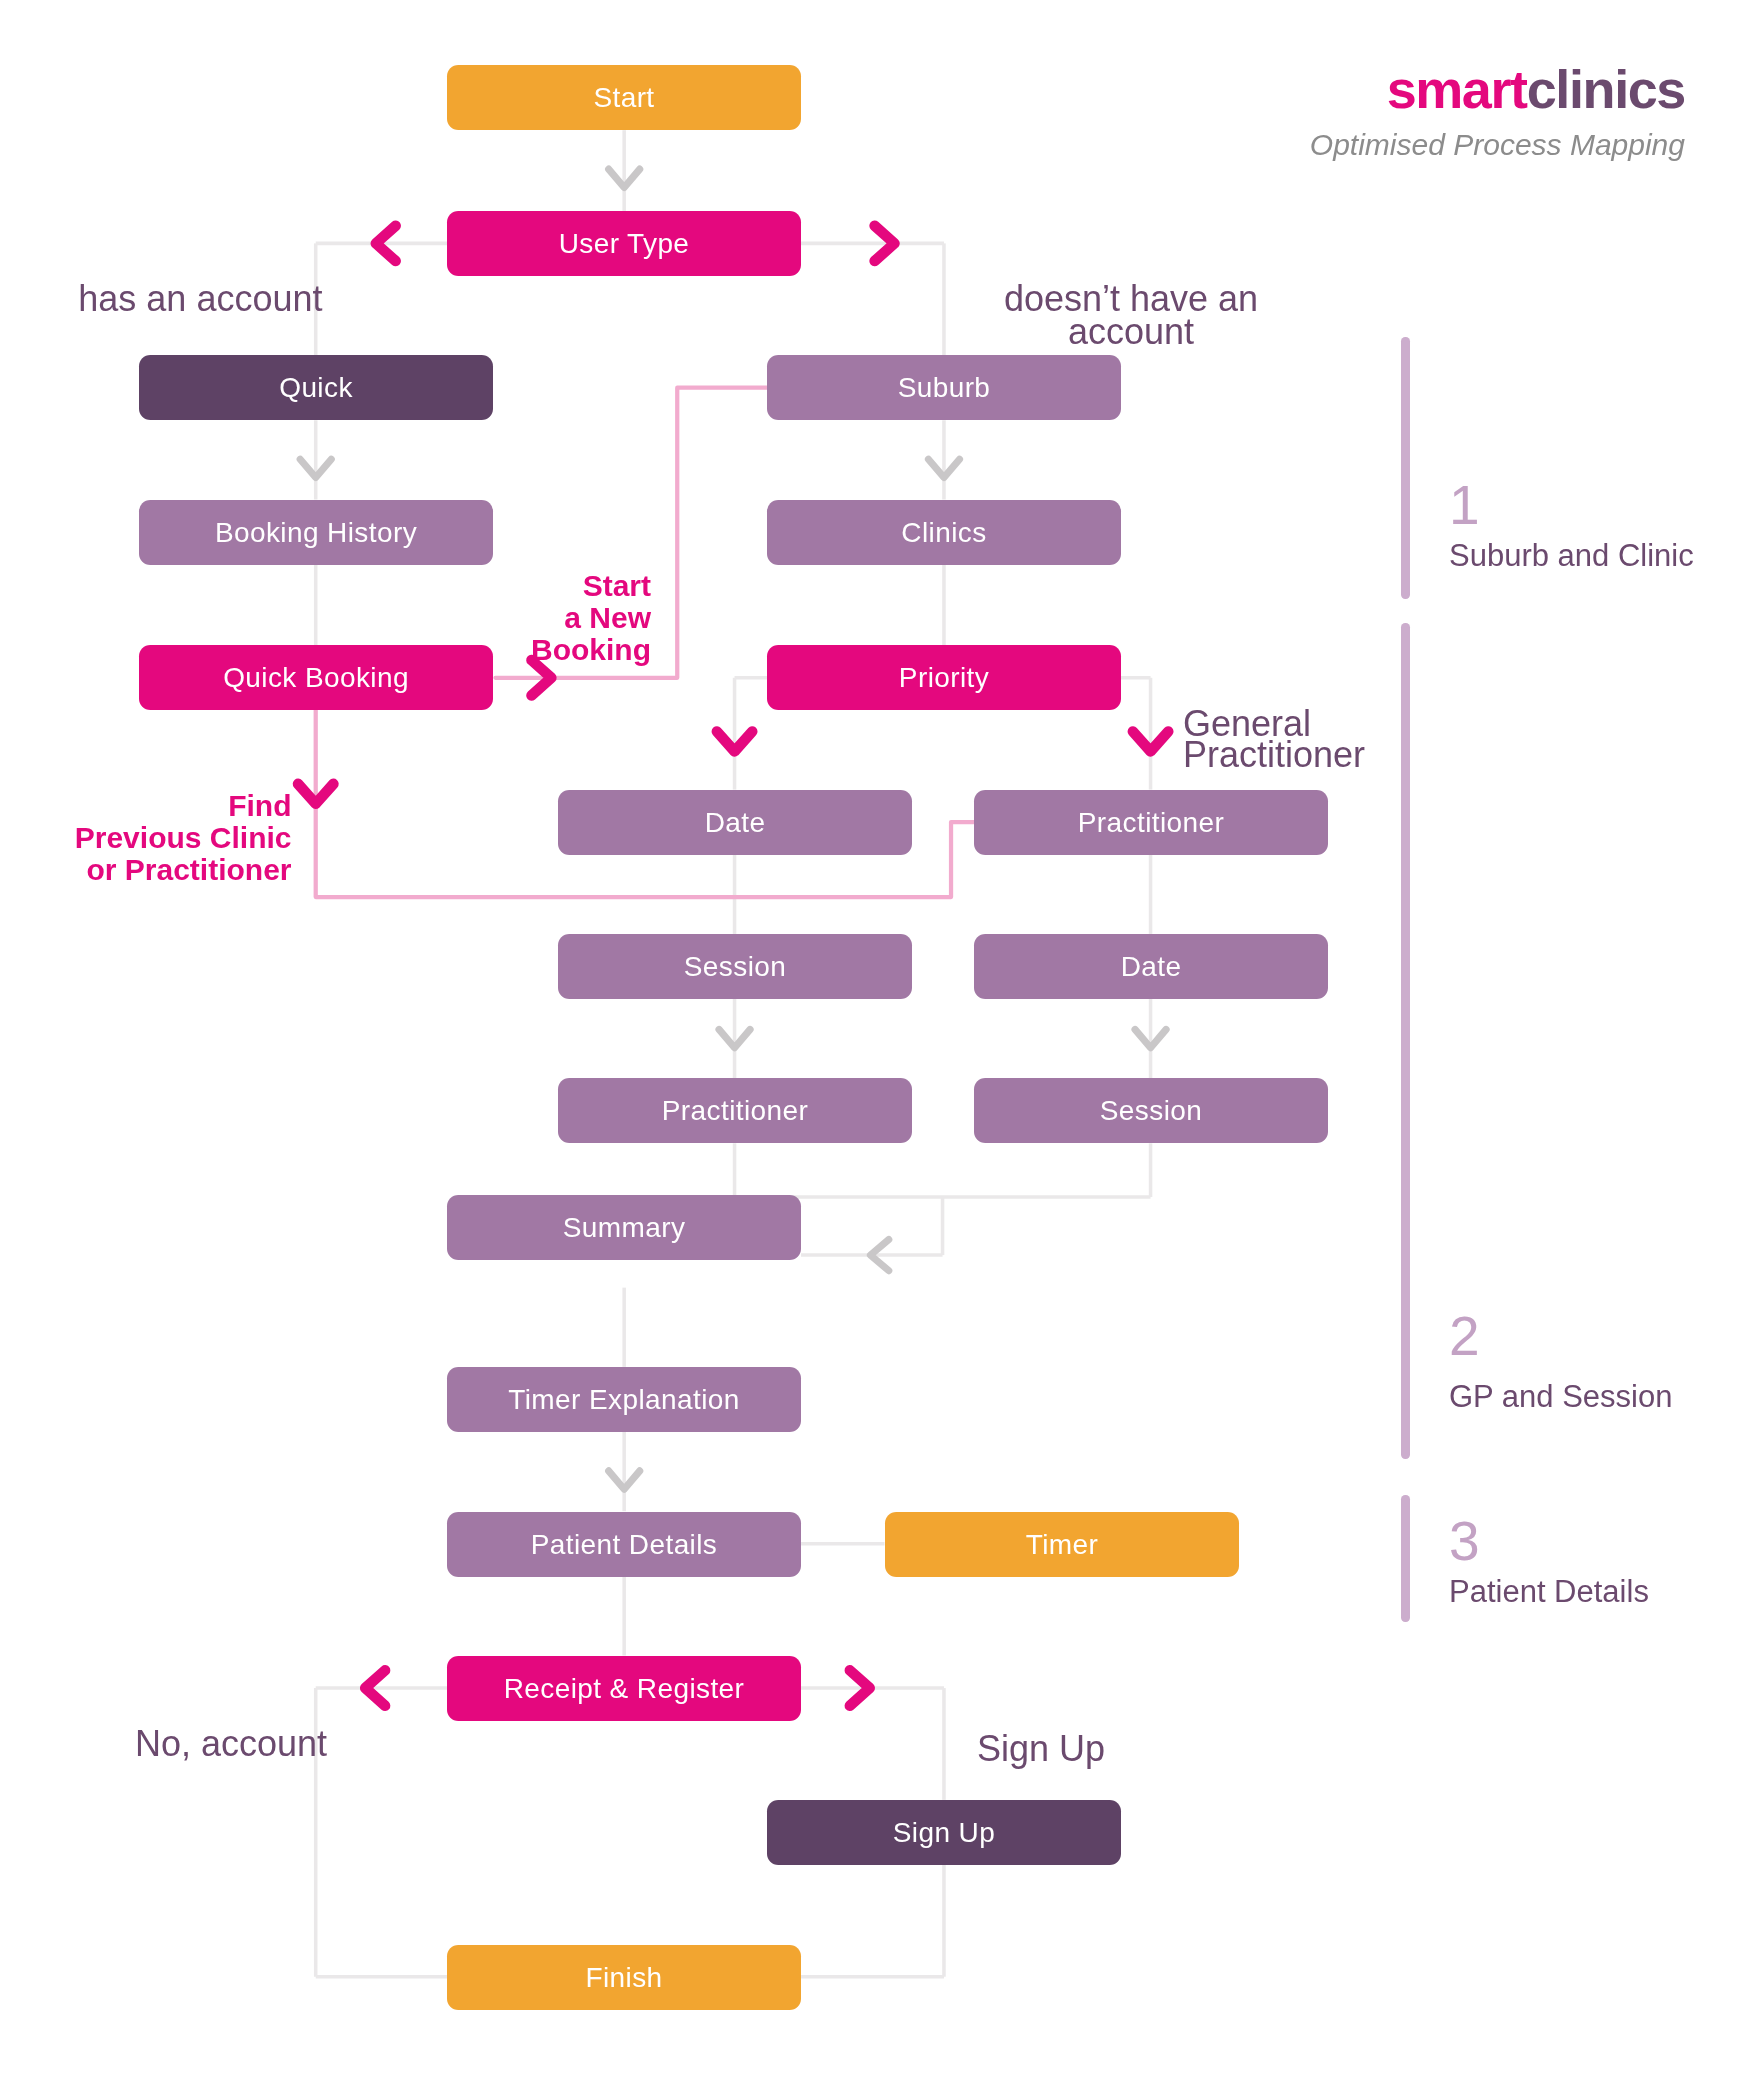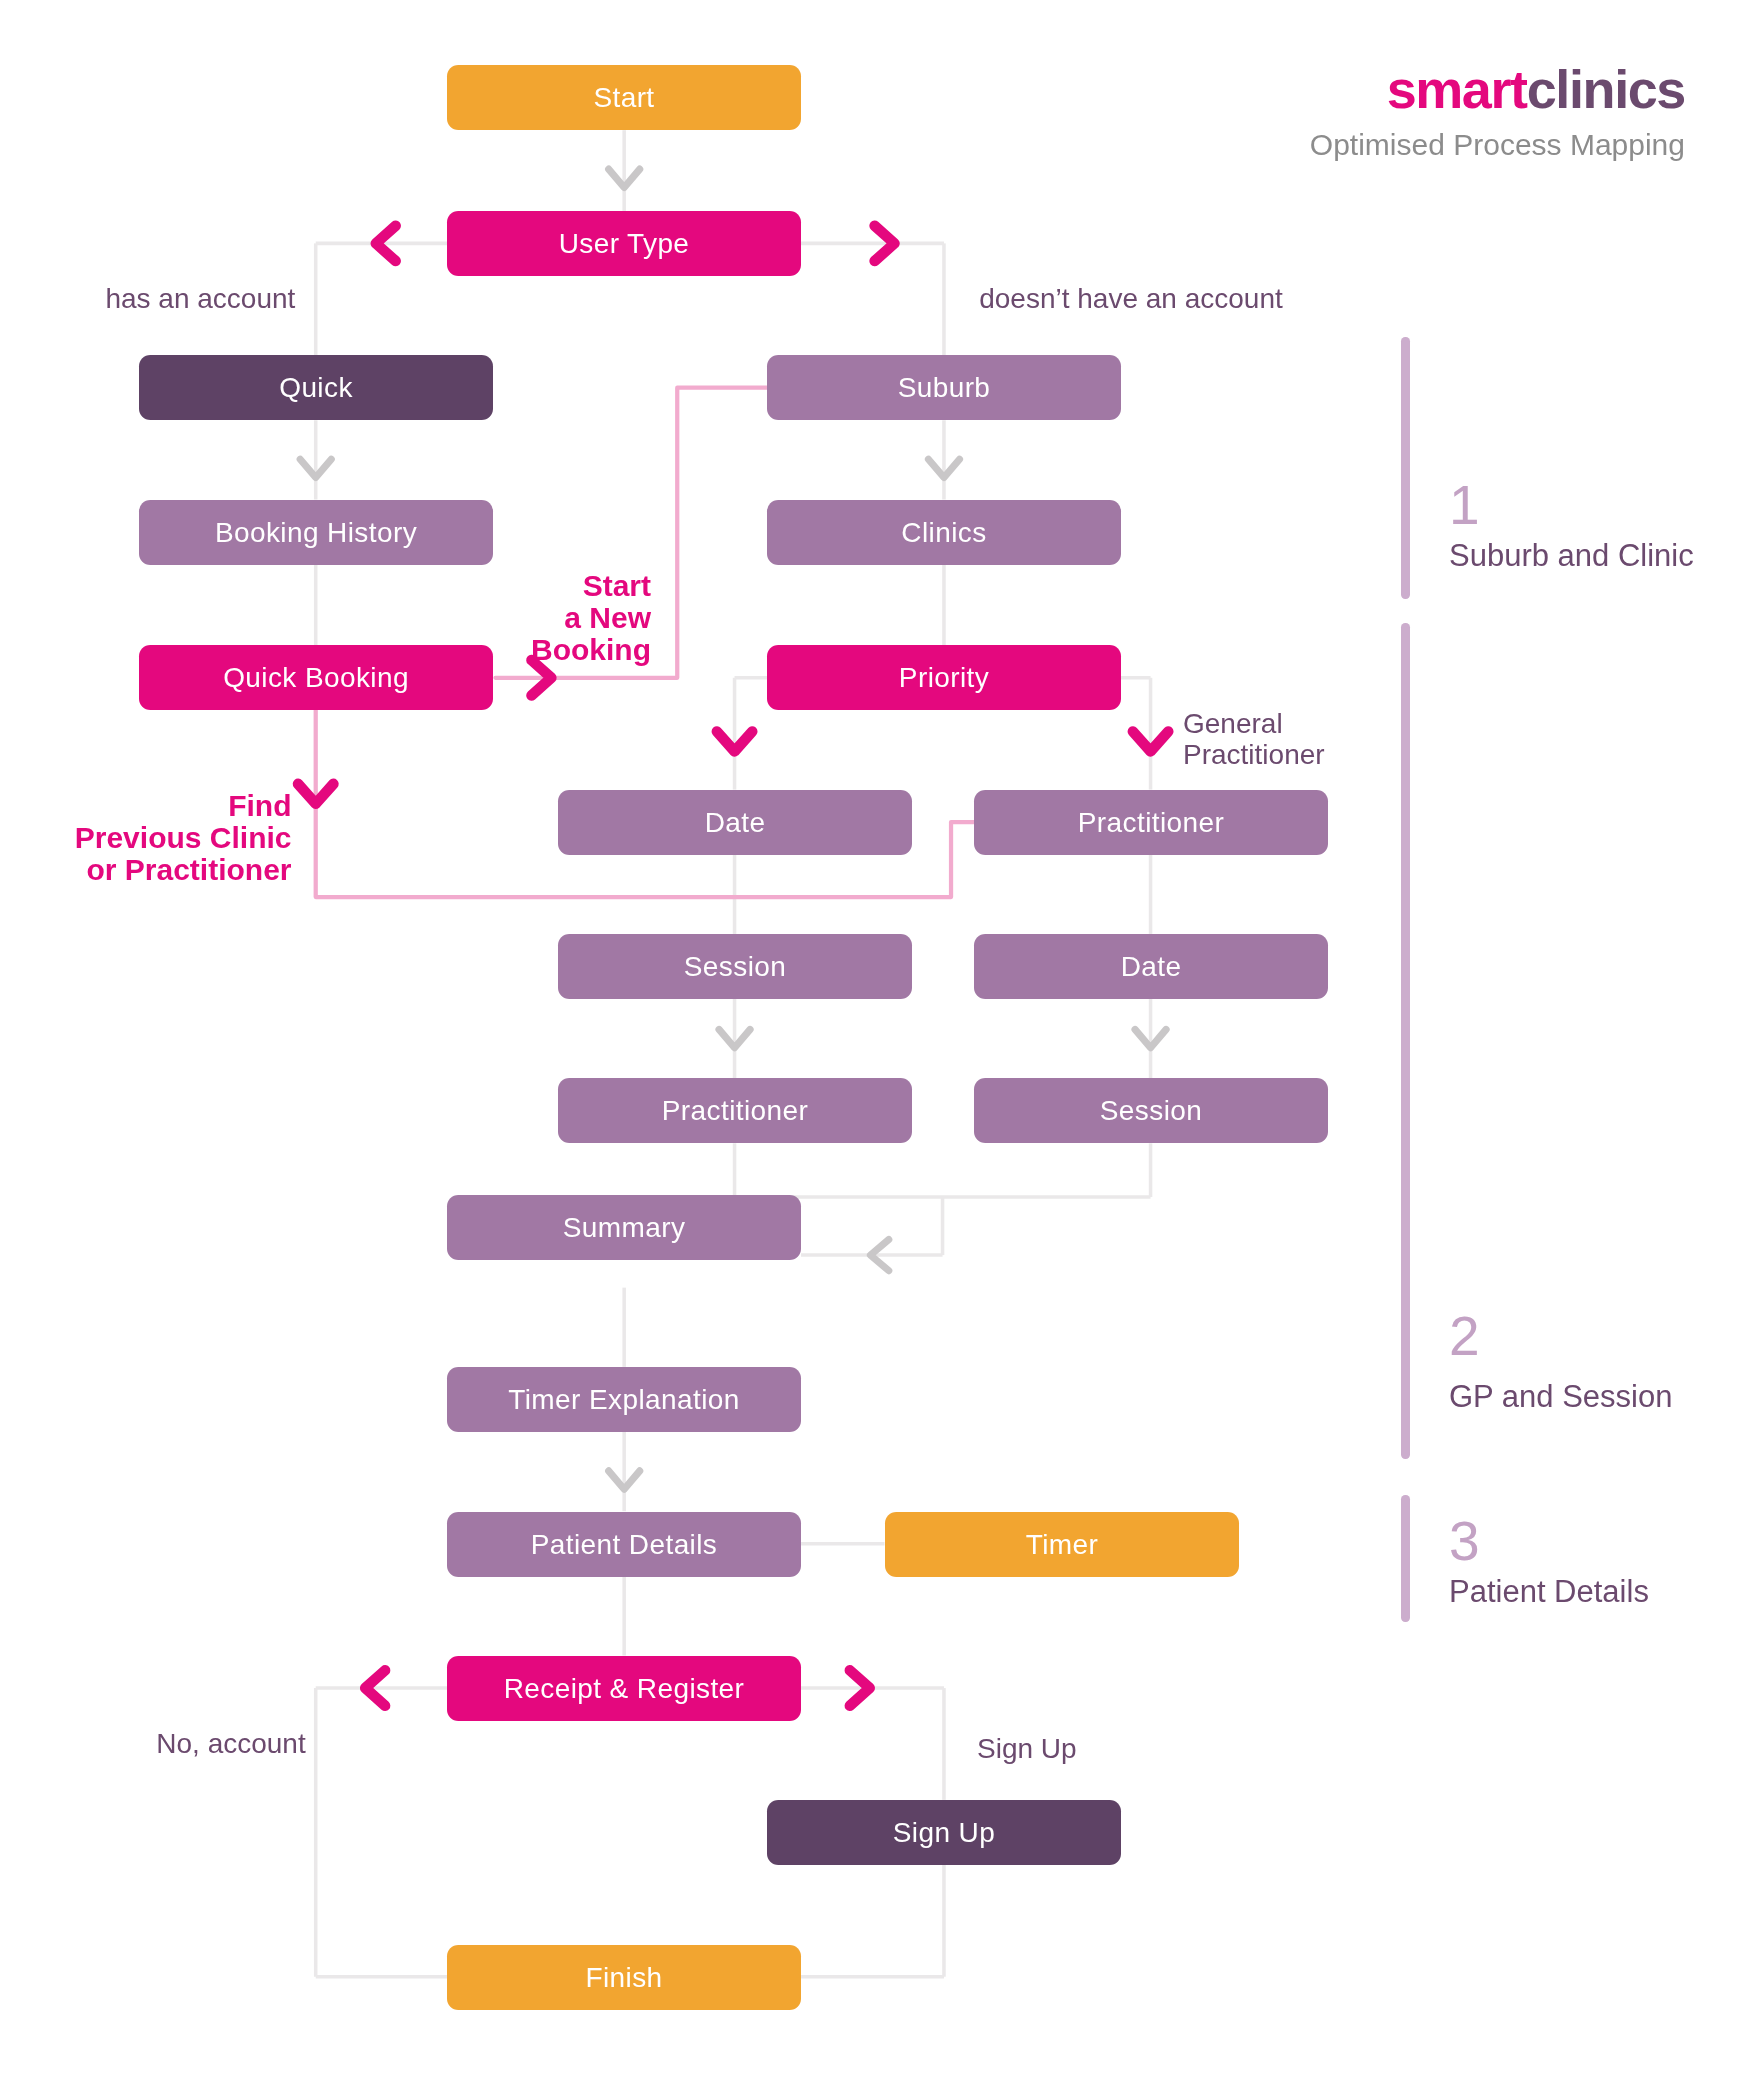--- a/index.html
+++ b/index.html
@@ -12,33 +12,33 @@
   .canvas{position:relative;width:1762px;height:2097px;background:#fff;overflow:hidden;
           font-family:"Liberation Sans", sans-serif;}
   .wires{position:absolute;left:0;top:0;z-index:0;}
   .node{position:absolute;width:354px;height:65px;border-radius:11.3px;z-index:1;
         display:flex;align-items:center;justify-content:center;
         color:#fff;font-size:28px;letter-spacing:0.4px;}
   .node.orange{background:var(--orange);}
   .node.pink{background:var(--pink);}
   .node.dark{background:var(--purple-dark);}
   .node.mid{background:var(--purple-mid);}
-  .ann{position:absolute;z-index:2;font-size:28px;line-height:33px;color:var(--purple-text);
+  .ann{position:absolute;z-index:2;font-size:36px;line-height:33px;color:var(--purple-text);
        white-space:pre-line;}
   .ann.center{text-align:center;}
   .ann.right{text-align:right;}
   .ann.pinktxt{color:var(--pink);font-weight:700;font-size:30px;line-height:32px;}
   .secline{position:absolute;width:8.5px;border-radius:4.2px;background:var(--section-line);z-index:1;}
   .secnum{position:absolute;left:1449px;font-size:55px;line-height:57px;color:var(--section-num);z-index:2;}
   .seclabel{position:absolute;left:1449px;font-size:31px;line-height:34px;color:var(--purple-text);z-index:2;}
   .logo{position:absolute;left:1260px;top:61px;width:425px;text-align:right;z-index:2;}
   .logo .brand{font-size:54px;font-weight:700;letter-spacing:-1.4px;line-height:57px;}
   .logo .brand .p1{color:var(--pink);margin-top:8px;}
   .logo .brand .p2{color:var(--purple-text);}
-  .logo .sub{font-size:30px;line-height:33px;color:var(--logo-gray);margin-top:10px;}
+  .logo .sub{font-size:30px;line-height:33px;color:var(--logo-gray);margin-top:10px;font-style:italic;}
 </style>
 </head>
 <body>
 
 <div class="canvas">
 
   <svg class="wires" width="1762" height="2097" viewBox="0 0 2490 2964">
 
     <g style="stroke:var(--gray-line)" stroke-width="5" fill="none">
       <path d="M882,184 V298"></path>

